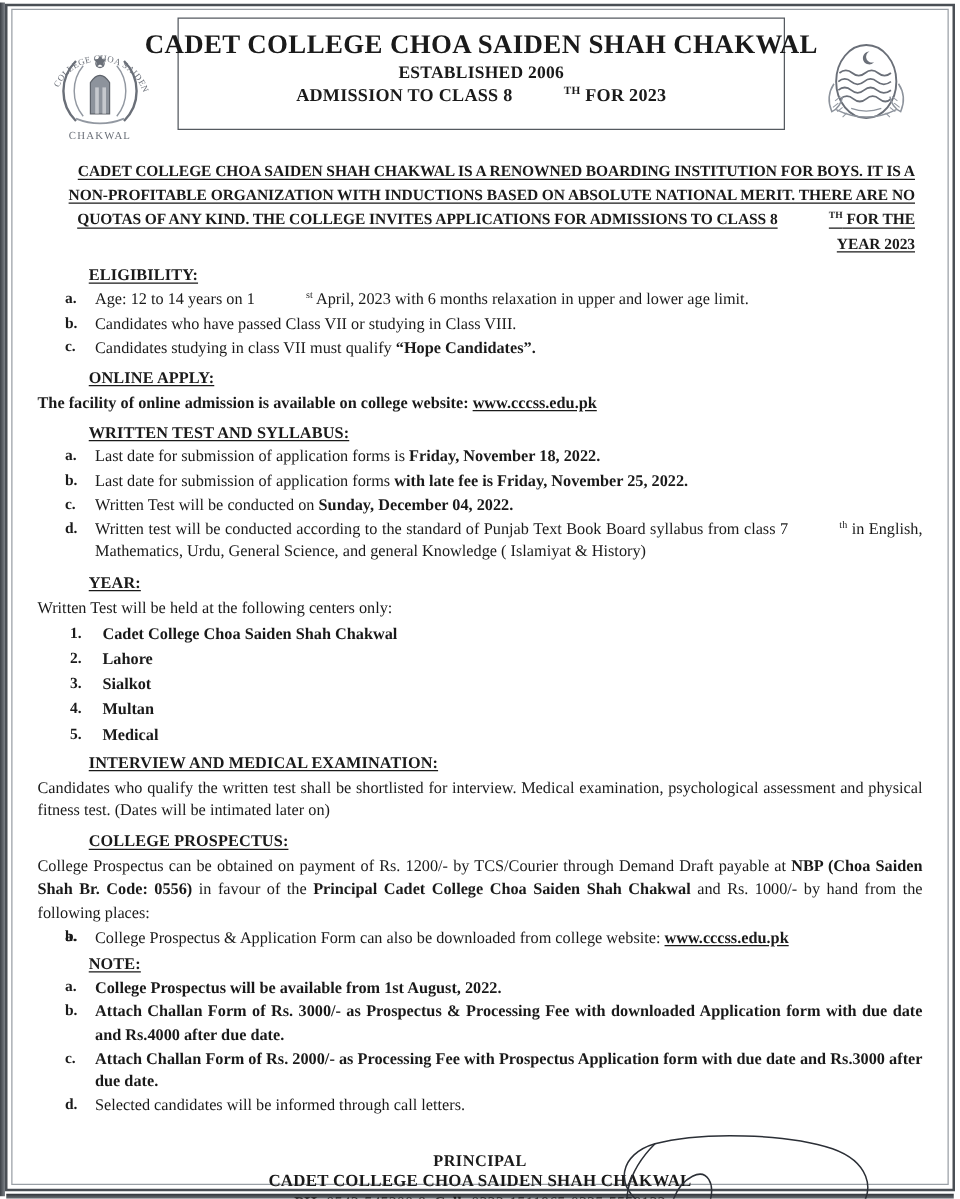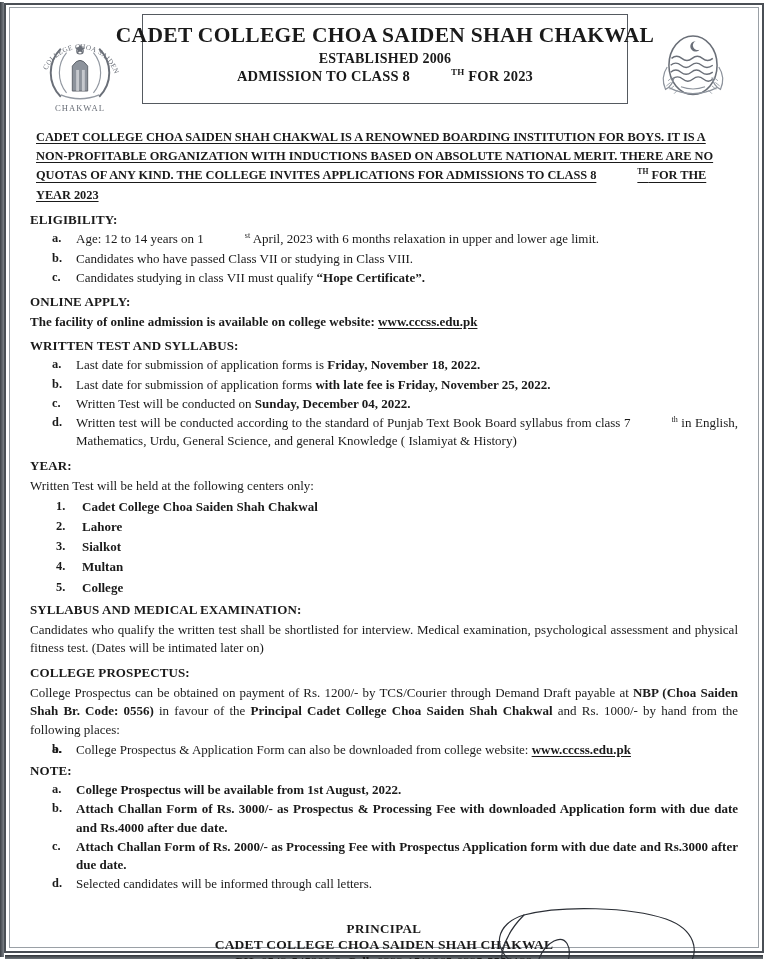--- a/index.html
+++ b/index.html
@@ -110,33 +110,35 @@
     letter-spacing: 0.2px;
     line-height: 1.25;
   }
   .sup { font-size: 0.62em; vertical-align: super; margin-left: 41px; }
 
   
   .intro {
     margin: 10px 6px 0 6px;
     font-size: 12.4px;
     font-weight: bold;
-    text-align: left;
+    text-align: right;
     line-height: 1.55;
     text-decoration: underline;
     text-underline-offset: 2px;
     letter-spacing: -0.05px;
   }
 
   .sec-head {
     font-size: 13px;
     font-weight: bold;
+    text-decoration: underline;
     text-underline-offset: 2px;
     margin-top: 7px;
     letter-spacing: 0.1px;
+    margin-left: 41px;
   }
   .sec-head.tight { margin-top: 4px; }
 
   .para {
     font-size: 13px;
     line-height: 1.42;
     margin-top: 3px;
     text-align: justify;
   }
   .para.b { font-weight: bold; }
@@ -250,45 +252,45 @@
         </svg>
       </div>
     </div>
 
     <div class="intro"><span>CADET COLLEGE CHOA SAIDEN SHAH CHAKWAL IS A RENOWNED BOARDING INSTITUTION FOR BOYS. IT IS A NON-PROFITABLE ORGANIZATION WITH INDUCTIONS BASED ON ABSOLUTE NATIONAL MERIT. THERE ARE NO QUOTAS OF ANY KIND. THE COLLEGE INVITES APPLICATIONS FOR ADMISSIONS TO CLASS 8</span><span class="sup">TH</span><span> FOR THE YEAR 2023</span></div>
 
     <div class="sec-head">ELIGIBILITY:</div>
     <ul class="alpha">
       <li><span class="mk">a.</span><span>Age:  12 to 14 years on 1</span><span class="sup">st</span><span> April, 2023 with 6 months relaxation in upper and lower age limit.</span></li>
       <li><span class="mk">b.</span><span>Candidates who have passed Class VII or studying in Class VIII.</span></li>
-      <li><span class="mk">c.</span><span>Candidates studying in class VII must qualify </span><span class="b">“Hope Certificate”.</span></li>
+      <li><span class="mk">c.</span><span>Candidates studying in class VII must qualify </span><span class="b">“Hope Candidates”.</span></li>
     </ul>
 
     <div class="sec-head">ONLINE APPLY:</div>
     <div class="para b"><span>The facility of online admission is available on college website: </span><span class="u">www.cccss.edu.pk</span></div>
 
     <div class="sec-head">WRITTEN TEST AND SYLLABUS:</div>
     <ul class="alpha">
       <li><span class="mk">a.</span><span>Last date for submission of application forms is </span><span class="b">Friday, November 18, 2022.</span></li>
       <li><span class="mk">b.</span><span>Last date for submission of application forms </span><span class="b">with late fee is Friday, November 25, 2022.</span></li>
       <li><span class="mk">c.</span><span>Written Test will be conducted on </span><span class="b">Sunday, December 04, 2022.</span></li>
       <li><span class="mk">d.</span><span>Written test will be conducted according to the standard of Punjab Text Book Board syllabus from class 7</span><span class="sup">th</span><span> in English, Mathematics, Urdu, General Science, and general Knowledge ( Islamiyat &amp; History)</span></li>
     </ul>
 
     <div class="sec-head">YEAR:</div>
     <div class="para">Written Test will be held at the following centers only:</div>
     <ol class="num">
       <li class="bold"><span class="mk">1.</span><span>Cadet College Choa Saiden Shah Chakwal</span></li>
       <li class="bold"><span class="mk">2.</span><span>Lahore</span></li>
       <li class="bold"><span class="mk">3.</span><span>Sialkot</span></li>
       <li class="bold"><span class="mk">4.</span><span>Multan</span></li>
-      <li class="bold"><span class="mk">5.</span><span>College</span></li>
+      <li class="bold"><span class="mk">5.</span><span>Medical</span></li>
     </ol>
 
-    <div class="sec-head tight">SYLLABUS AND MEDICAL EXAMINATION:</div>
+    <div class="sec-head tight">INTERVIEW AND MEDICAL EXAMINATION:</div>
     <div class="para">Candidates who qualify the written test shall be shortlisted for interview. Medical examination, psychological assessment and physical fitness test. (Dates will be intimated later on)</div>
 
     <div class="sec-head">COLLEGE PROSPECTUS:</div>
     <div class="para"><span>College Prospectus can be obtained on payment of Rs. 1200/- by TCS/Courier through Demand Draft payable at </span><span class="b">NBP (Choa Saiden Shah Br. Code: 0556)</span><span> in favour of the </span><span class="b">Principal Cadet College Choa Saiden Shah Chakwal</span><span> and Rs. 1000/- by hand from the following places:</span></div>
     <ul class="alpha">
       <li><span class="mk">a.</span></li>
       <li><span class="mk">b.</span><span>College Prospectus &amp; Application Form can also be downloaded from college website: </span><span class="b u">www.cccss.edu.pk</span></li>
     </ul>
 
     <div class="sec-head tight">NOTE:</div>

